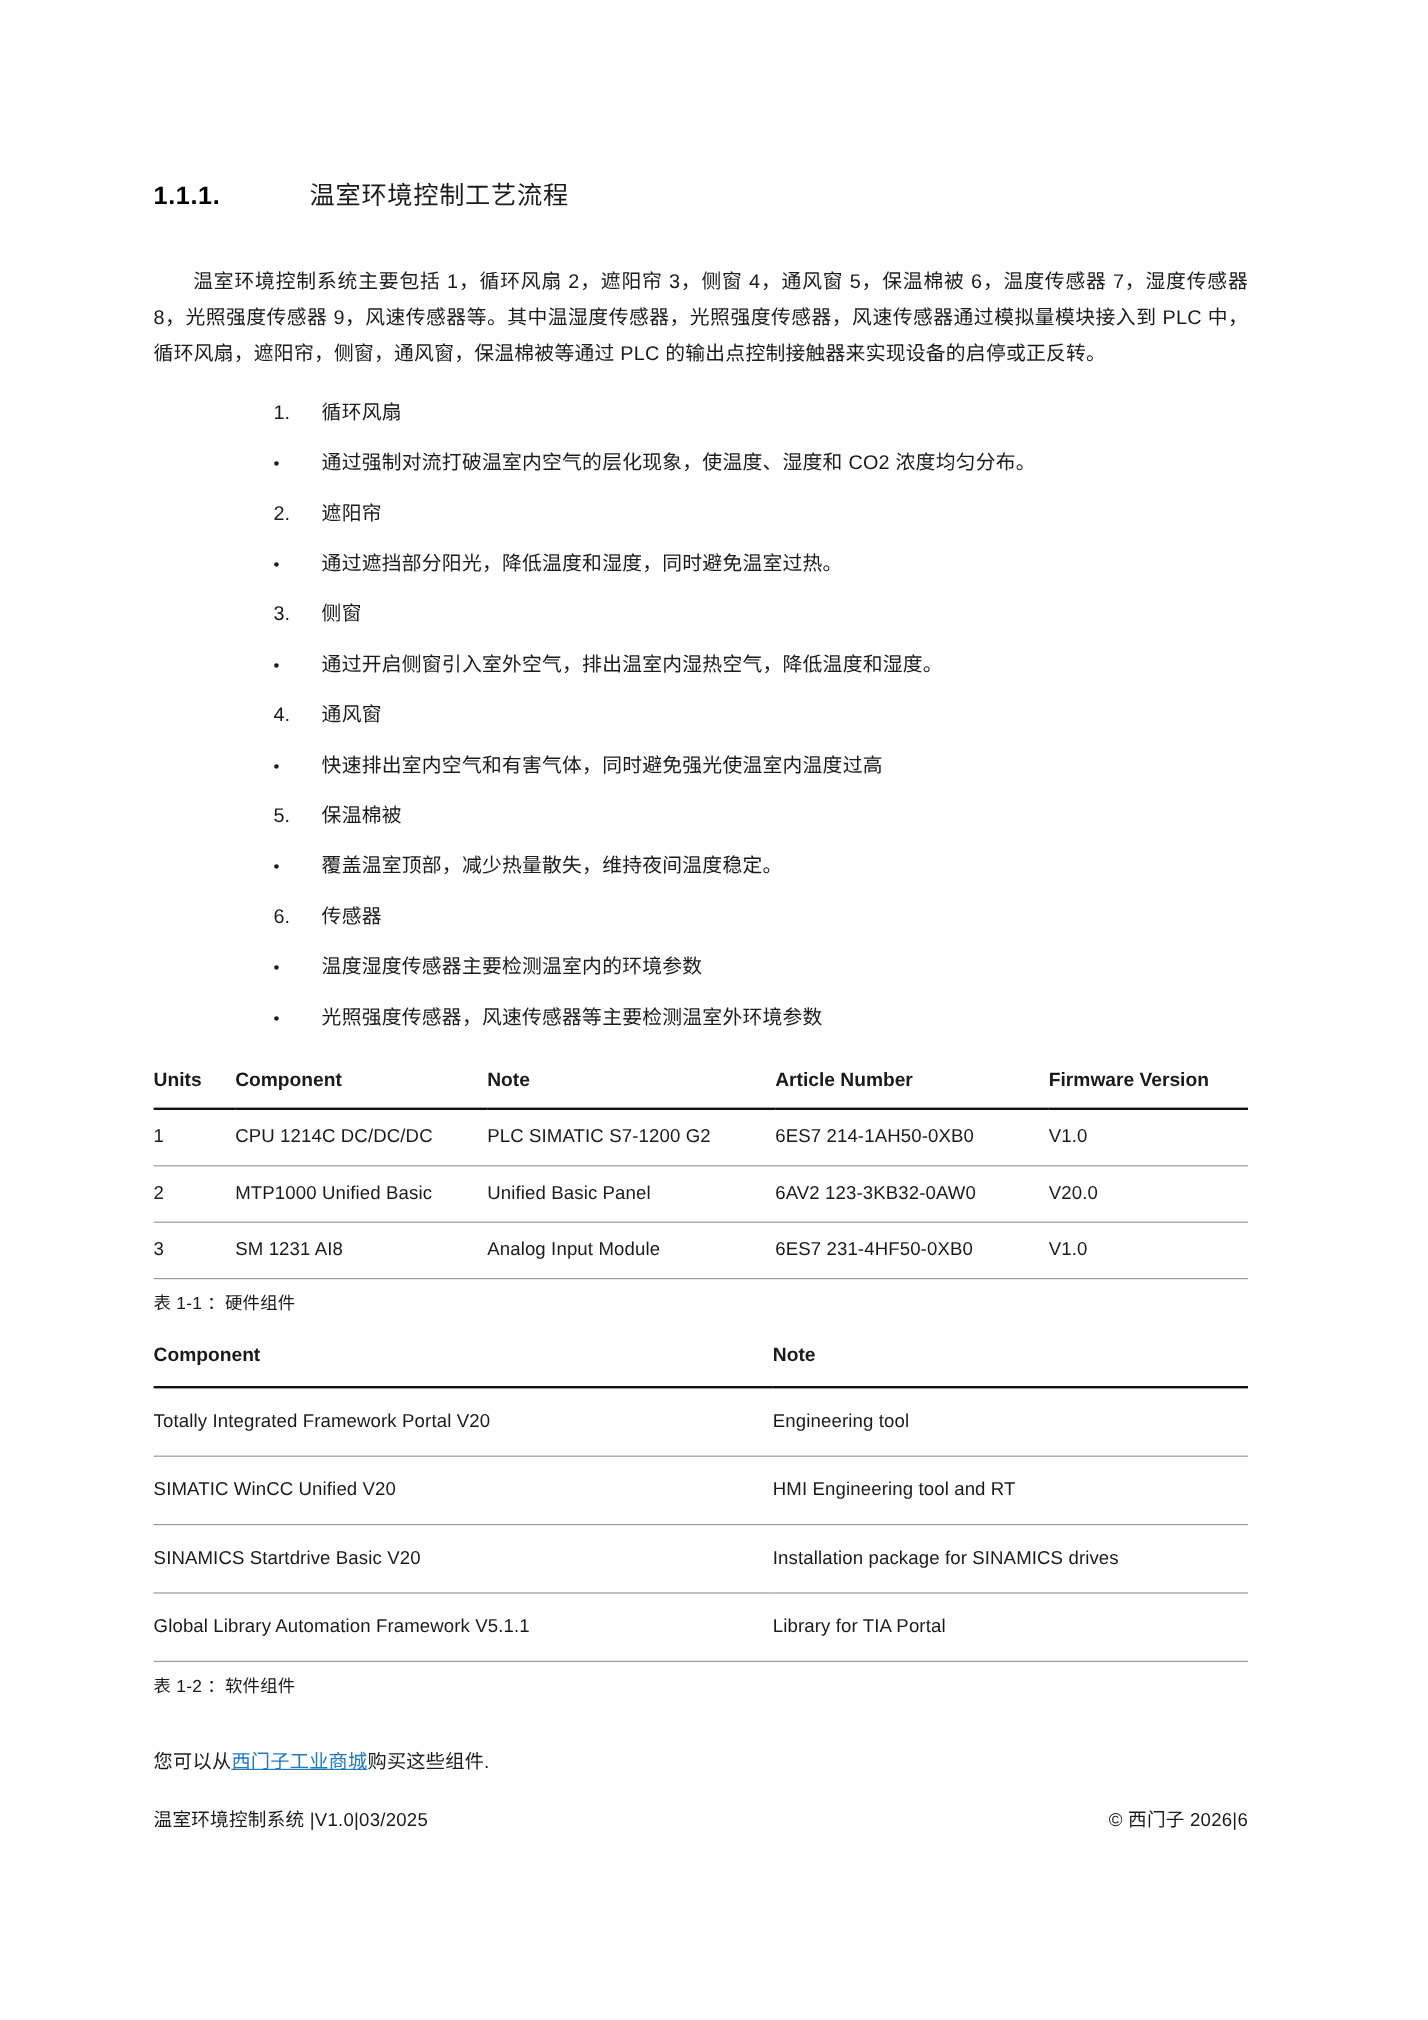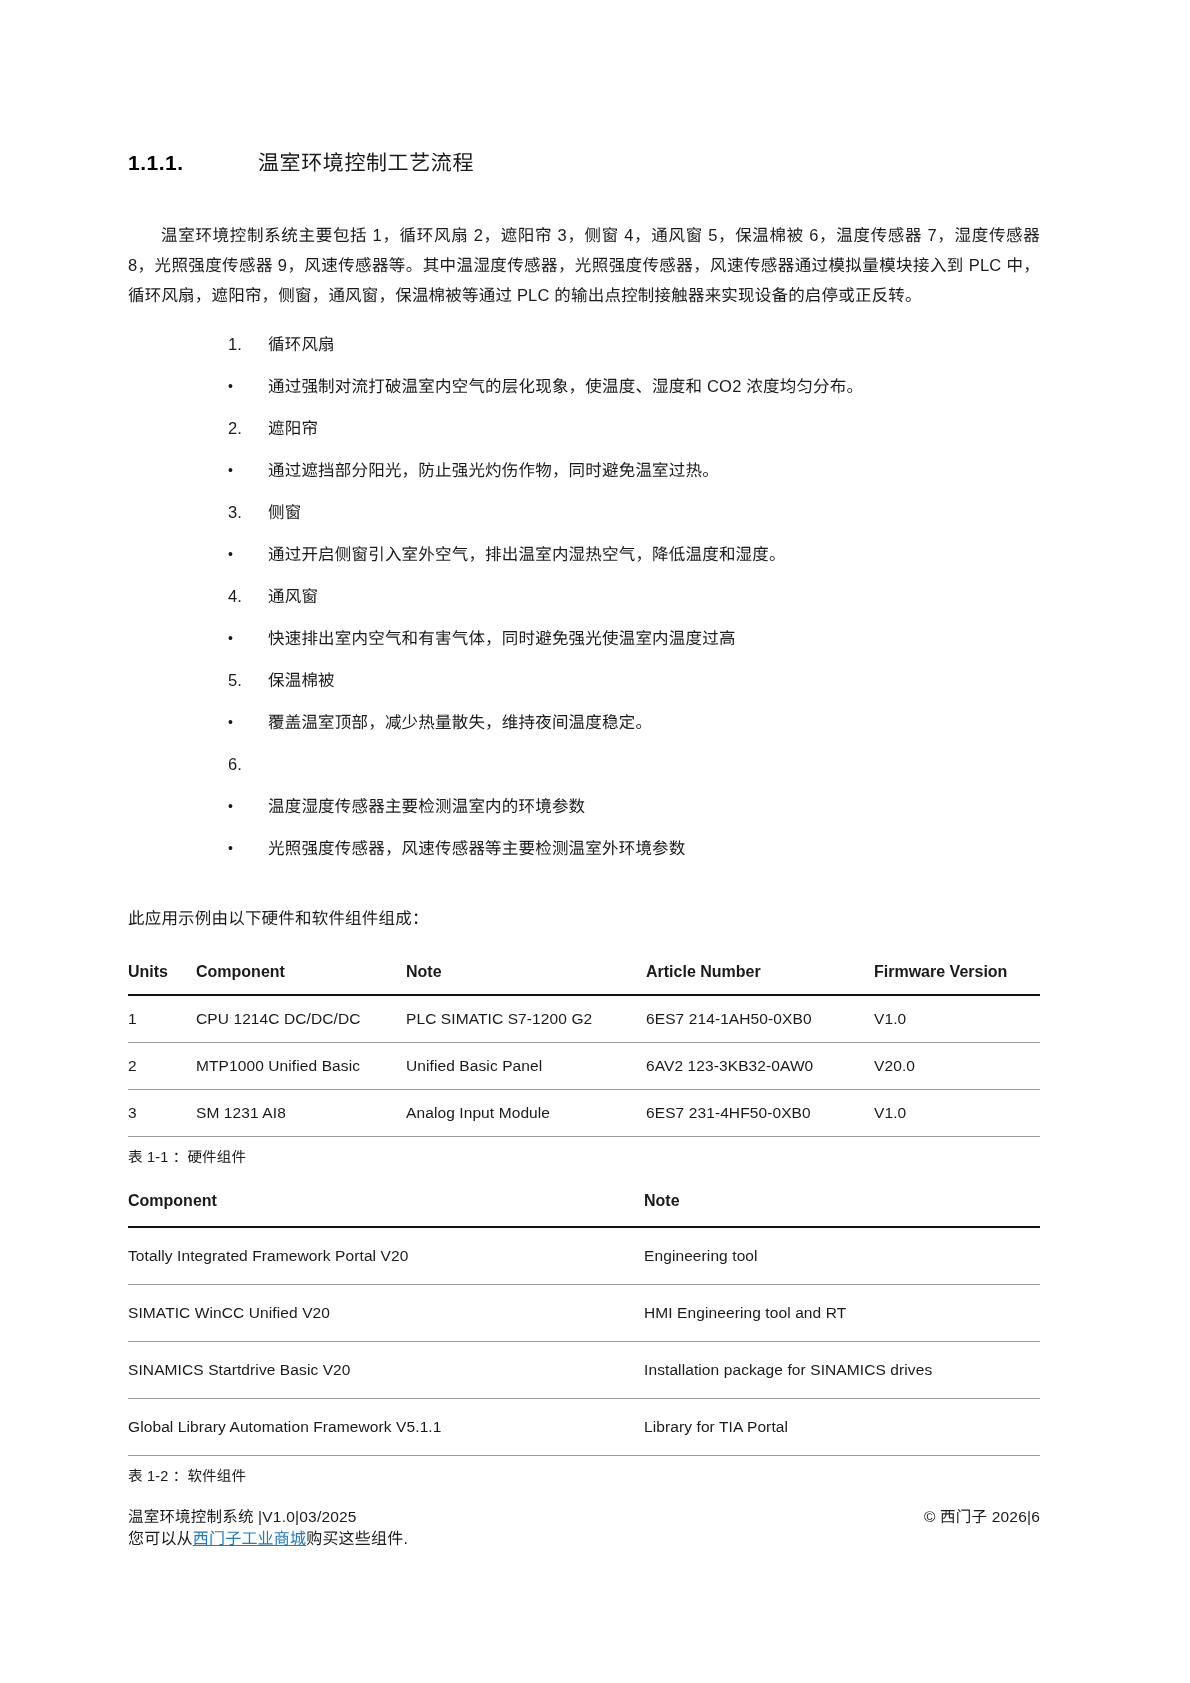--- a/index.html
+++ b/index.html
@@ -192,21 +192,21 @@
         <li class="proc-item bulleted">
           <span class="marker bullet">•</span>
           <span class="proc-text">通过强制对流打破温室内空气的层化现象，使温度、湿度和 CO2 浓度均匀分布。</span>
         </li>
         <li class="proc-item numbered">
           <span class="marker">2.</span>
           <span class="proc-text">遮阳帘</span>
         </li>
         <li class="proc-item bulleted">
           <span class="marker bullet">•</span>
-          <span class="proc-text">通过遮挡部分阳光，防止强光灼伤作物，同时避免温室过热。</span>
+          <span class="proc-text">通过遮挡部分阳光，降低温度和湿度，同时避免温室过热。</span>
         </li>
         <li class="proc-item numbered">
           <span class="marker">3.</span>
           <span class="proc-text">侧窗</span>
         </li>
         <li class="proc-item bulleted">
           <span class="marker bullet">•</span>
           <span class="proc-text">通过开启侧窗引入室外空气，排出温室内湿热空气，降低温度和湿度。</span>
         </li>
         <li class="proc-item numbered">
@@ -220,32 +220,32 @@
         <li class="proc-item numbered">
           <span class="marker">5.</span>
           <span class="proc-text">保温棉被</span>
         </li>
         <li class="proc-item bulleted">
           <span class="marker bullet">•</span>
           <span class="proc-text">覆盖温室顶部，减少热量散失，维持夜间温度稳定。</span>
         </li>
         <li class="proc-item numbered">
           <span class="marker">6.</span>
+          <span class="proc-text">传感器</span>
         </li>
         <li class="proc-item bulleted">
           <span class="marker bullet">•</span>
           <span class="proc-text">温度湿度传感器主要检测温室内的环境参数</span>
         </li>
         <li class="proc-item bulleted">
           <span class="marker bullet">•</span>
           <span class="proc-text">光照强度传感器，风速传感器等主要检测温室外环境参数</span>
         </li>
       </ul>
 
-    <p class="lead-in">此应用示例由以下硬件和软件组件组成：</p>
 
     <table class="hw-table">
       <colgroup>
         <col class="c-units">
           <col class="c-comp">
           <col class="c-note">
           <col class="c-art">
           <col class="c-fw">
       </colgroup>
       <thead>

